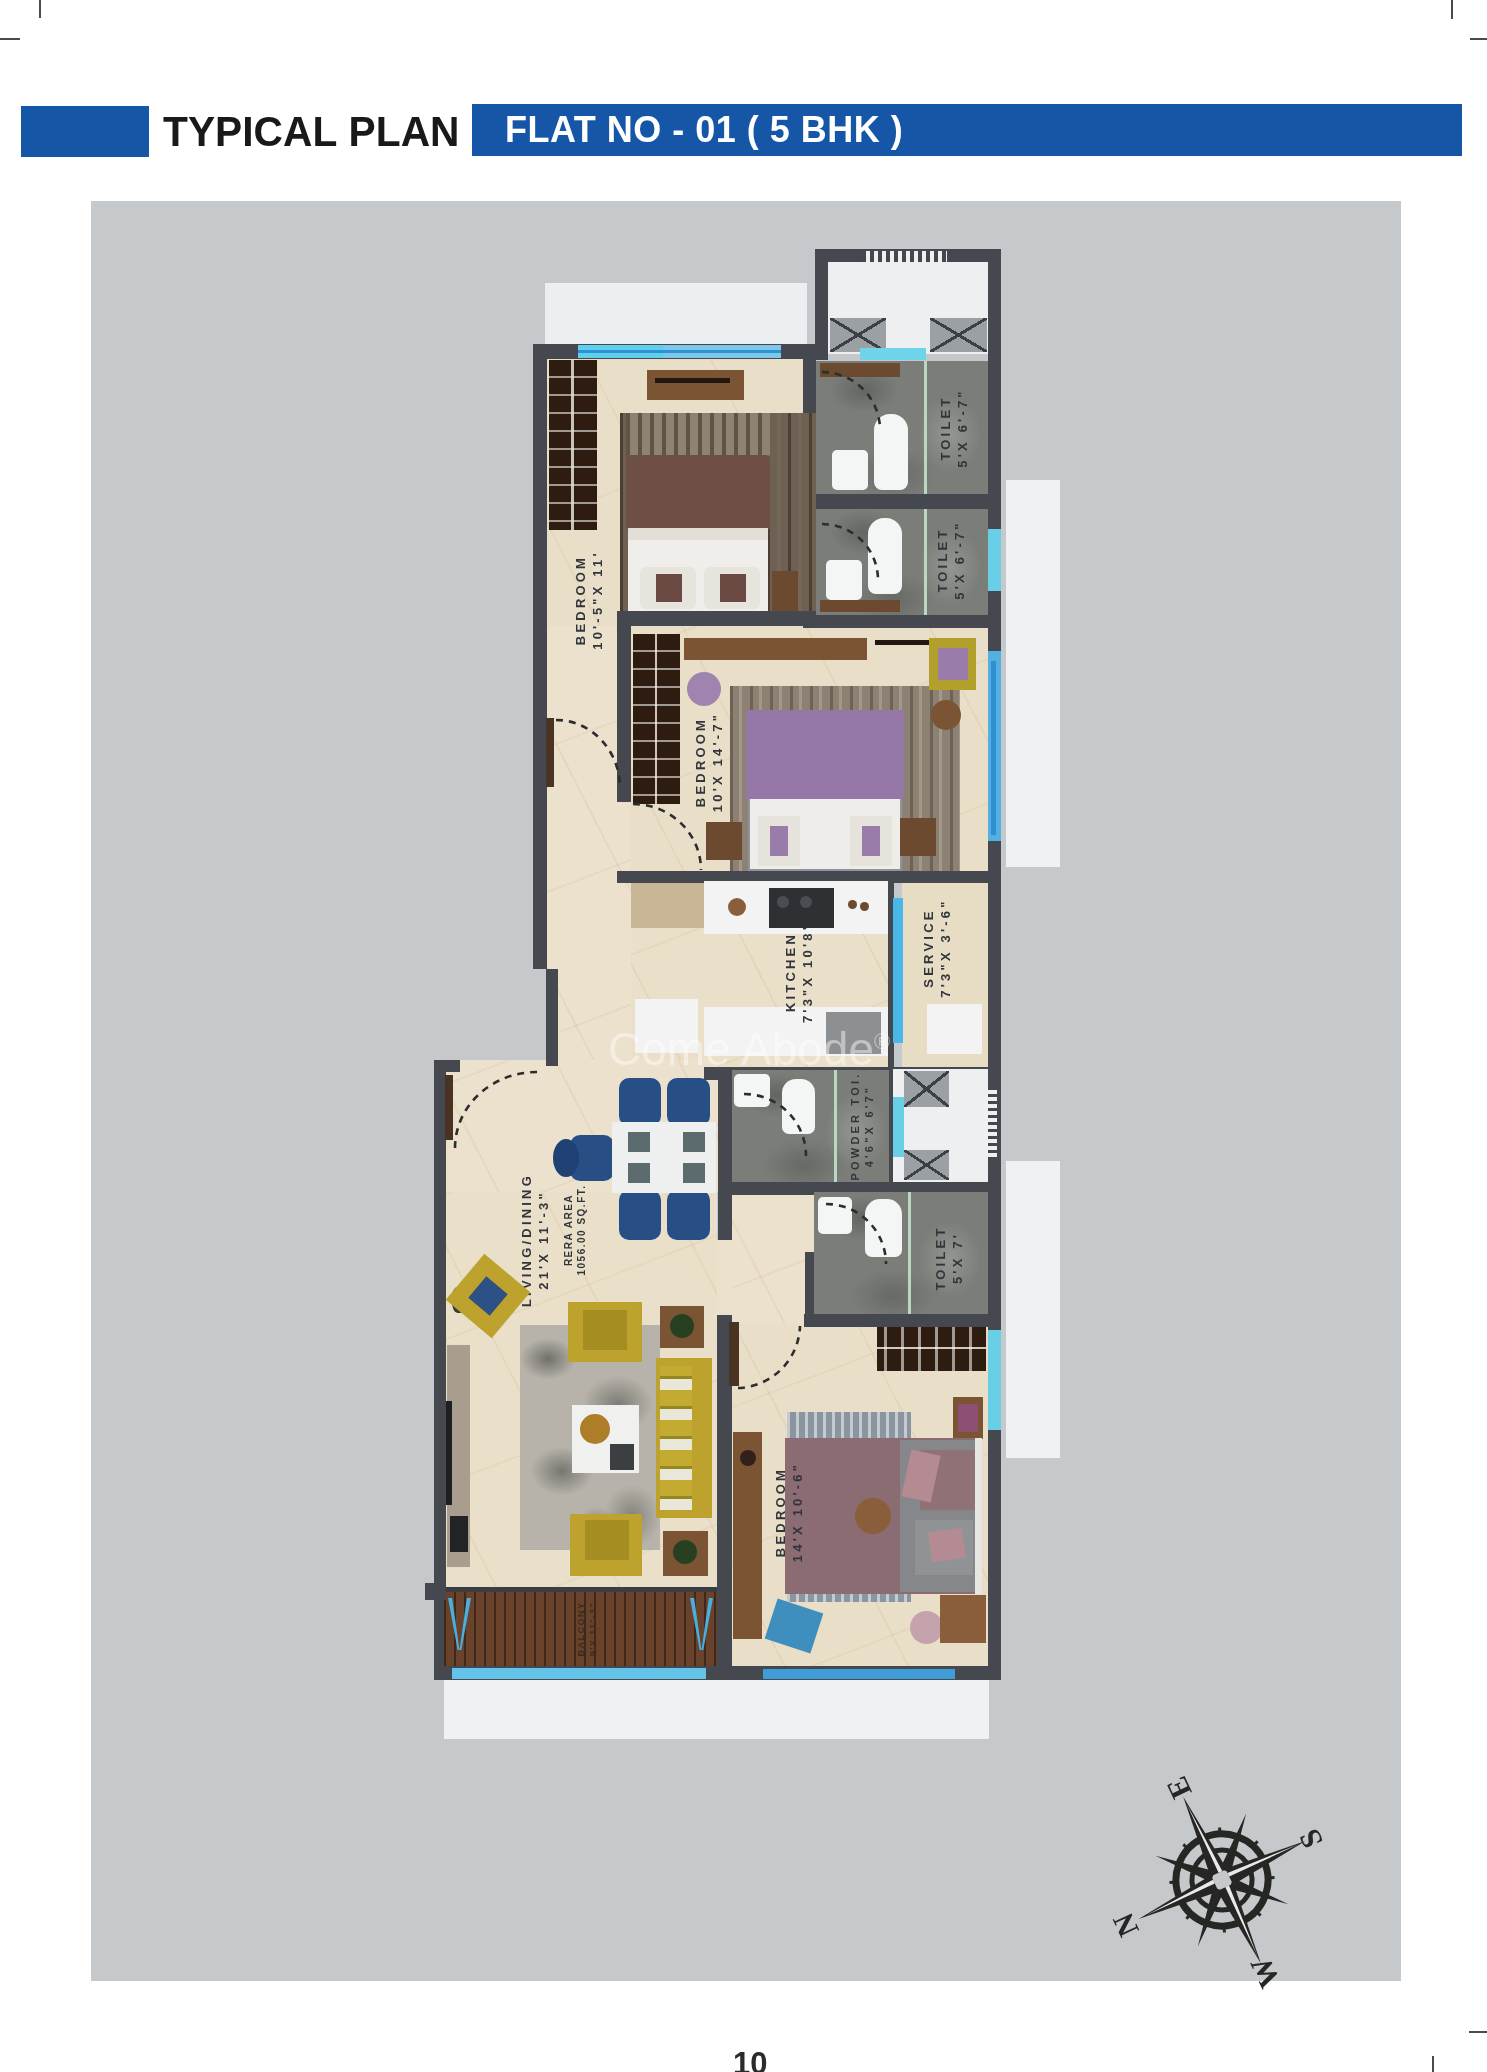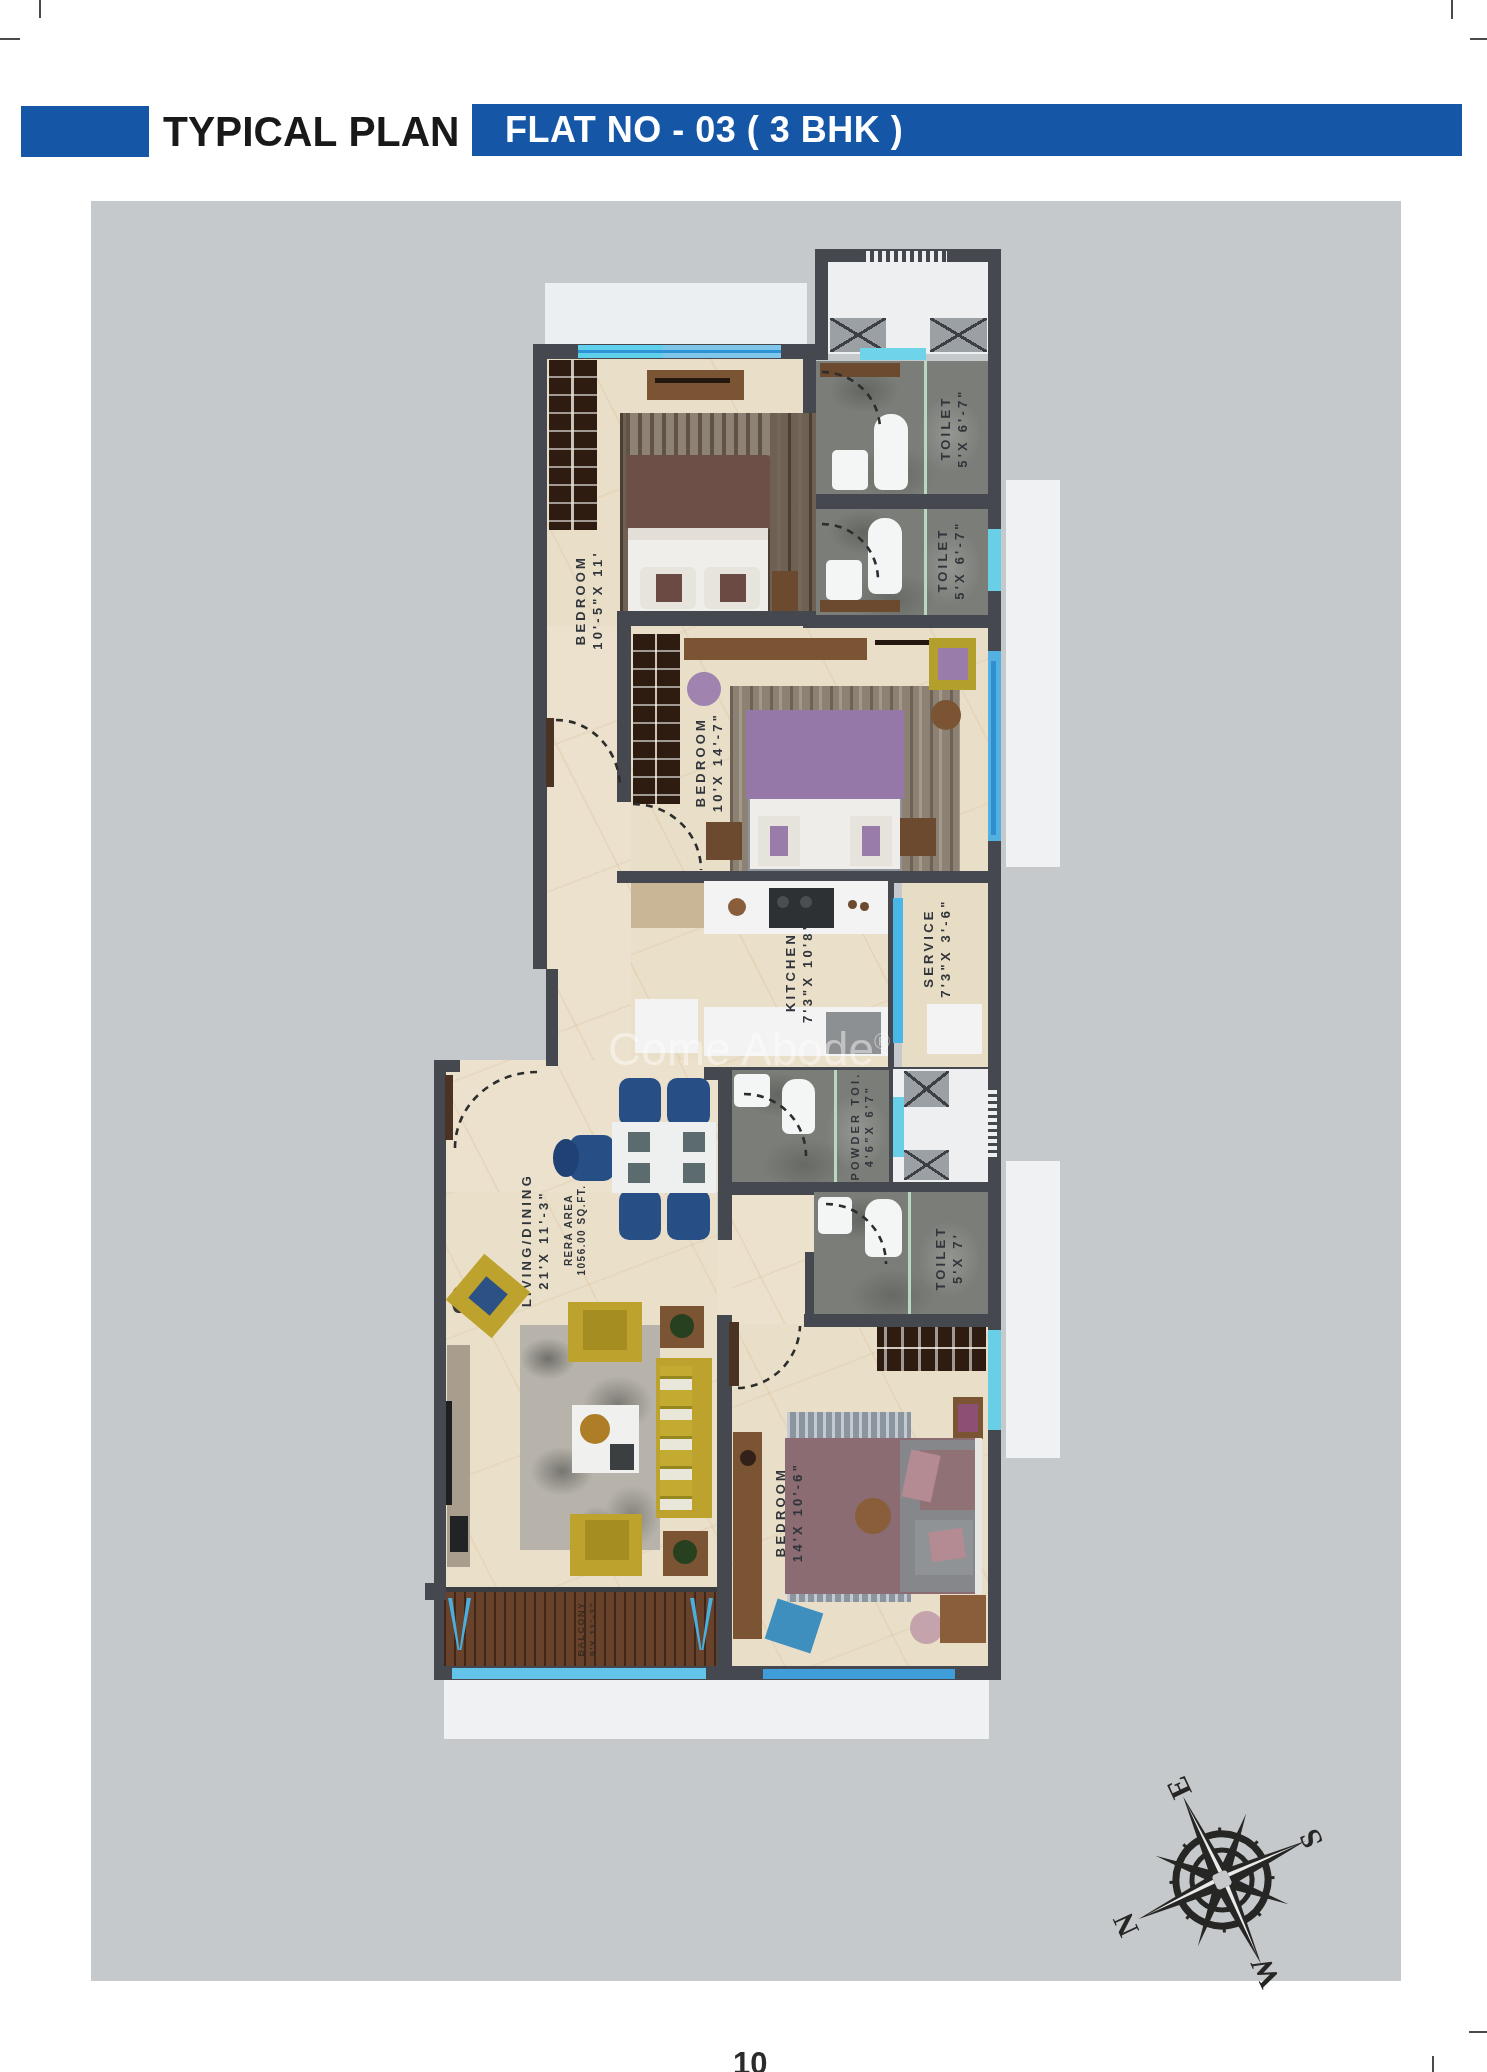--- a/index.html
+++ b/index.html
@@ -30,21 +30,21 @@
 <div class="abs" style="left:0;top:38px;width:20px;height:2px;background:#4a4a4a;"></div>
 <div class="abs" style="left:1451px;top:0;width:2px;height:19px;background:#4a4a4a;"></div>
 <div class="abs" style="left:1470px;top:38px;width:17px;height:2px;background:#4a4a4a;"></div>
 <div class="abs" style="left:1432px;top:2056px;width:2px;height:16px;background:#4a4a4a;"></div>
 <div class="abs" style="left:1469px;top:2031px;width:18px;height:2px;background:#4a4a4a;"></div>
 
 <div class="abs" style="left:21px;top:106px;width:128px;height:51px;background:#1557a6;"></div>
 <div class="abs" style="left:163px;top:106px;width:290px;height:51px;display:flex;align-items:center;
      font-size:42px;font-weight:700;color:#191919;letter-spacing:0px;transform:scaleX(0.97);transform-origin:left;">TYPICAL&nbsp;PLAN</div>
 <div class="abs" style="left:472px;top:104px;width:990px;height:52px;background:#1557a6;display:flex;align-items:center;">
-  <span style="margin-left:33px;font-size:36px;font-weight:700;color:#ffffff;letter-spacing:0.5px;">FLAT NO - 03 ( 3 BHK )</span>
+  <span style="margin-left:33px;font-size:36px;font-weight:700;color:#ffffff;letter-spacing:0.5px;">FLAT NO - 01 ( 5 BHK )</span>
 </div>
 
 <div class="abs" style="left:91px;top:201px;width:1310px;height:1780px;background:#c6c9cb;"></div>
 
 <div class="abs" style="left:545px;top:283px;width:262px;height:63px;background:#eceff1;"></div>
 <div class="abs" style="left:1006px;top:480px;width:54px;height:387px;background:#eff1f3;"></div>
 <div class="abs" style="left:1006px;top:1161px;width:54px;height:297px;background:#eff1f3;"></div>
 <div class="abs" style="left:444px;top:1680px;width:545px;height:59px;background:#eff1f3;"></div>
 
 <div class="abs" id="floor-bed1" style="left:547px;top:359px;width:269px;height:267px;background:#e9dfc9;"></div>

